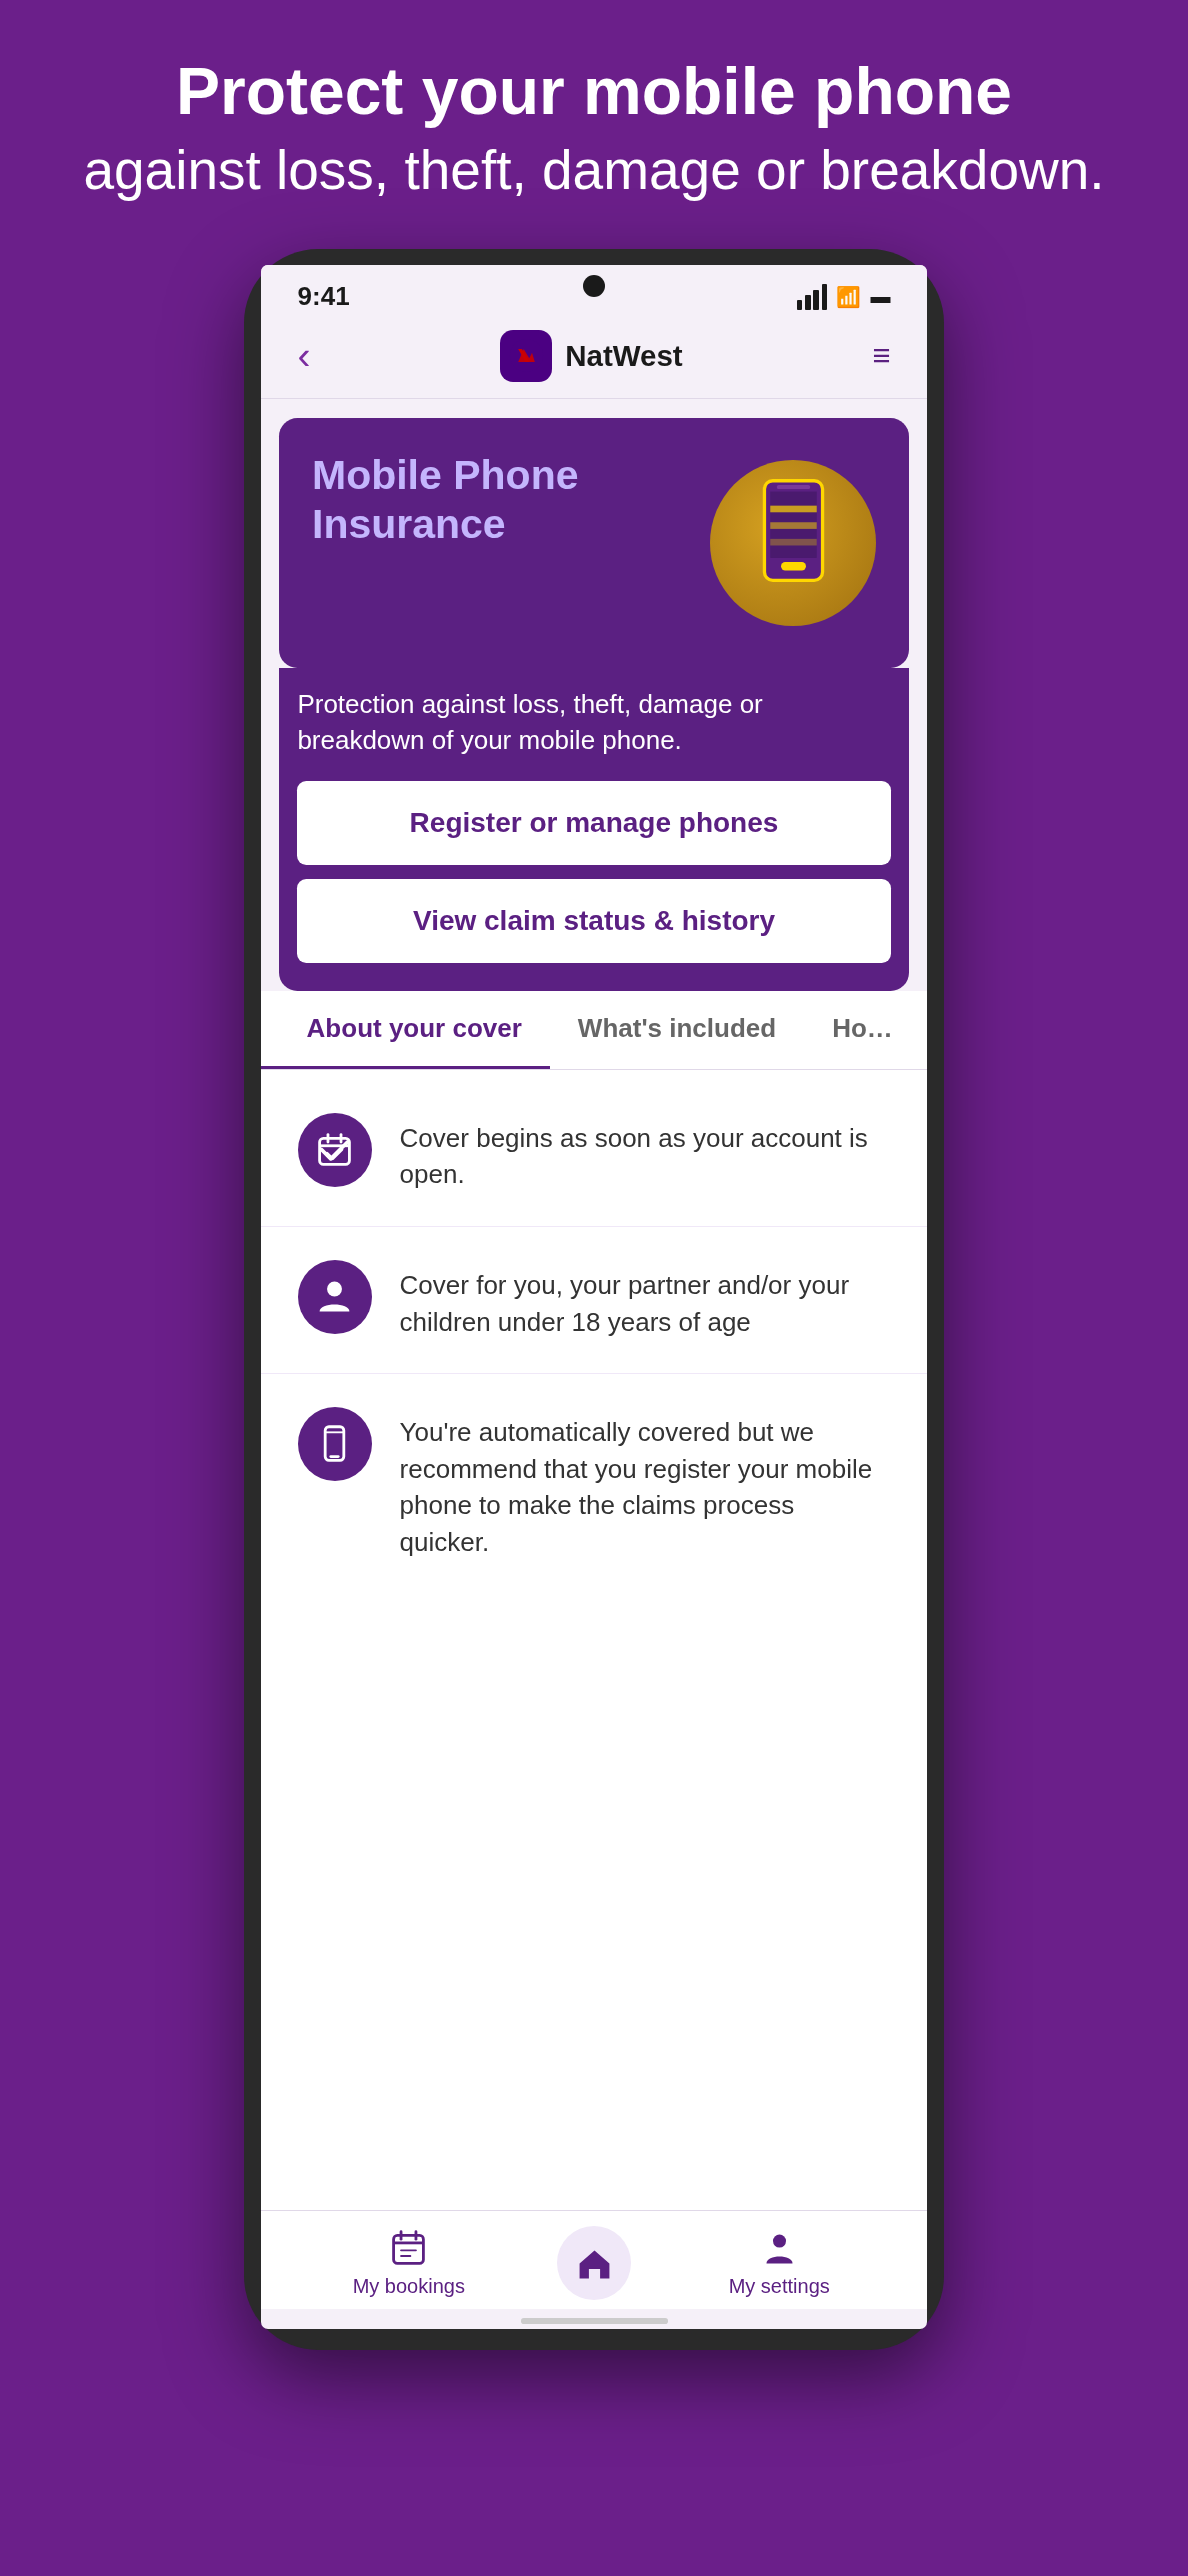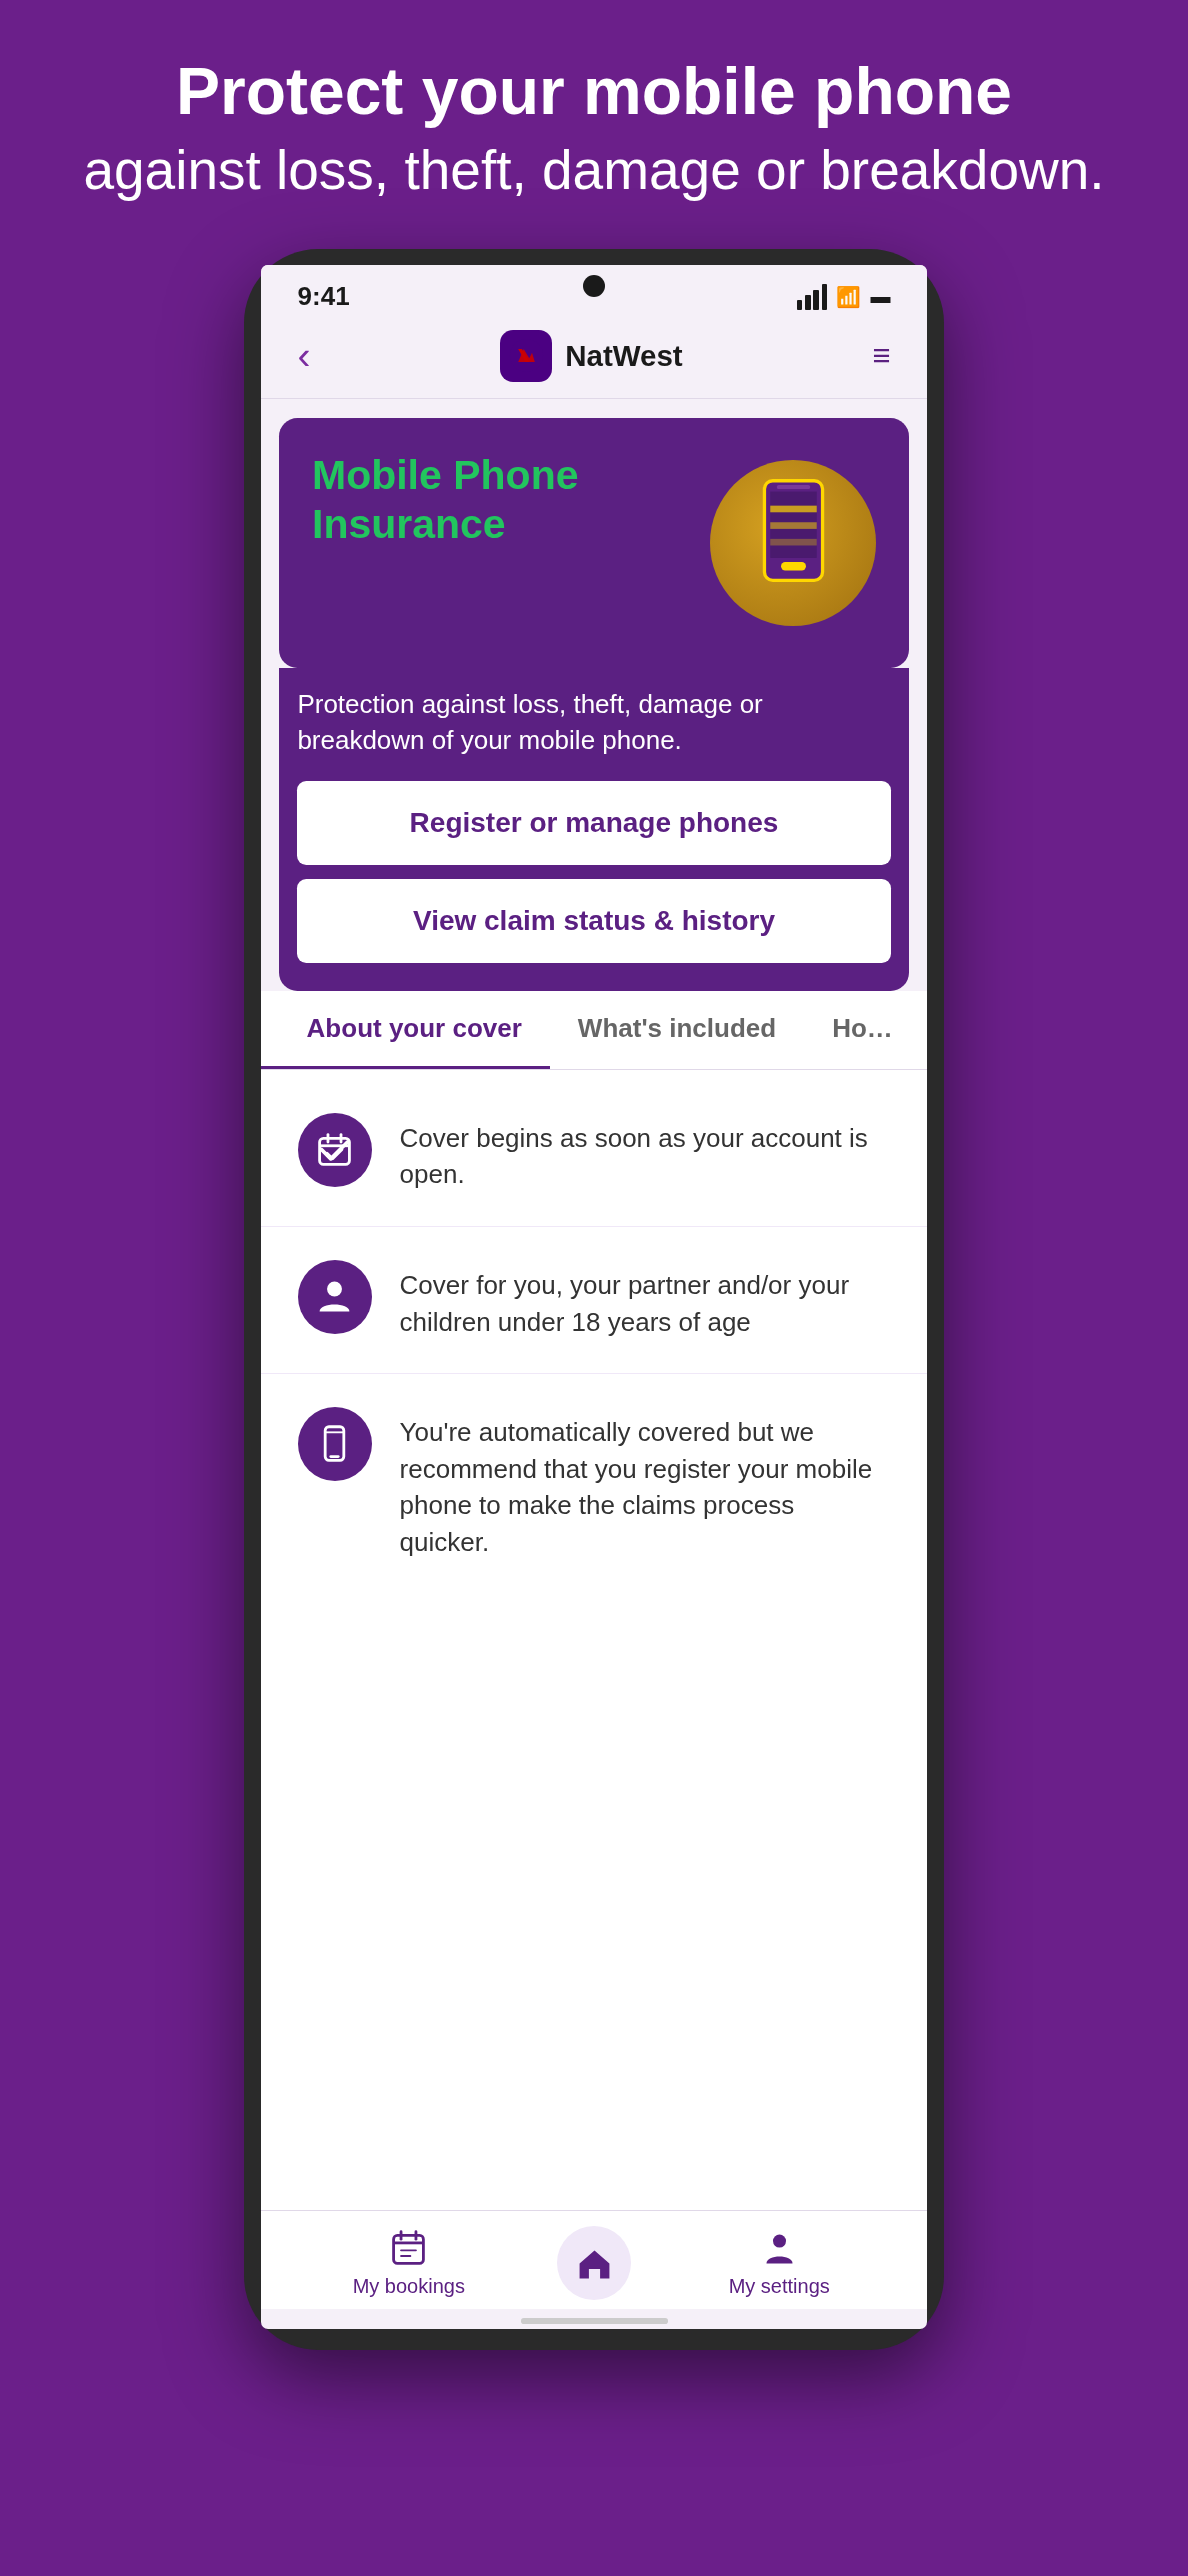--- a/index.html
+++ b/index.html
@@ -152,21 +152,21 @@
       justify-content: space-between;
       position: relative;
       overflow: hidden;
     }
 
     .banner-text {
       flex: 1;
     }
 
     .banner-title {
-      color: #22c55e;
+      color: #c4b5fd;
       font-size: 41px;
       font-weight: 800;
       line-height: 1.2;
       max-width: 295px;
     }
 
     .banner-graphic {
       width: 184px;
       height: 184px;
       position: relative;

